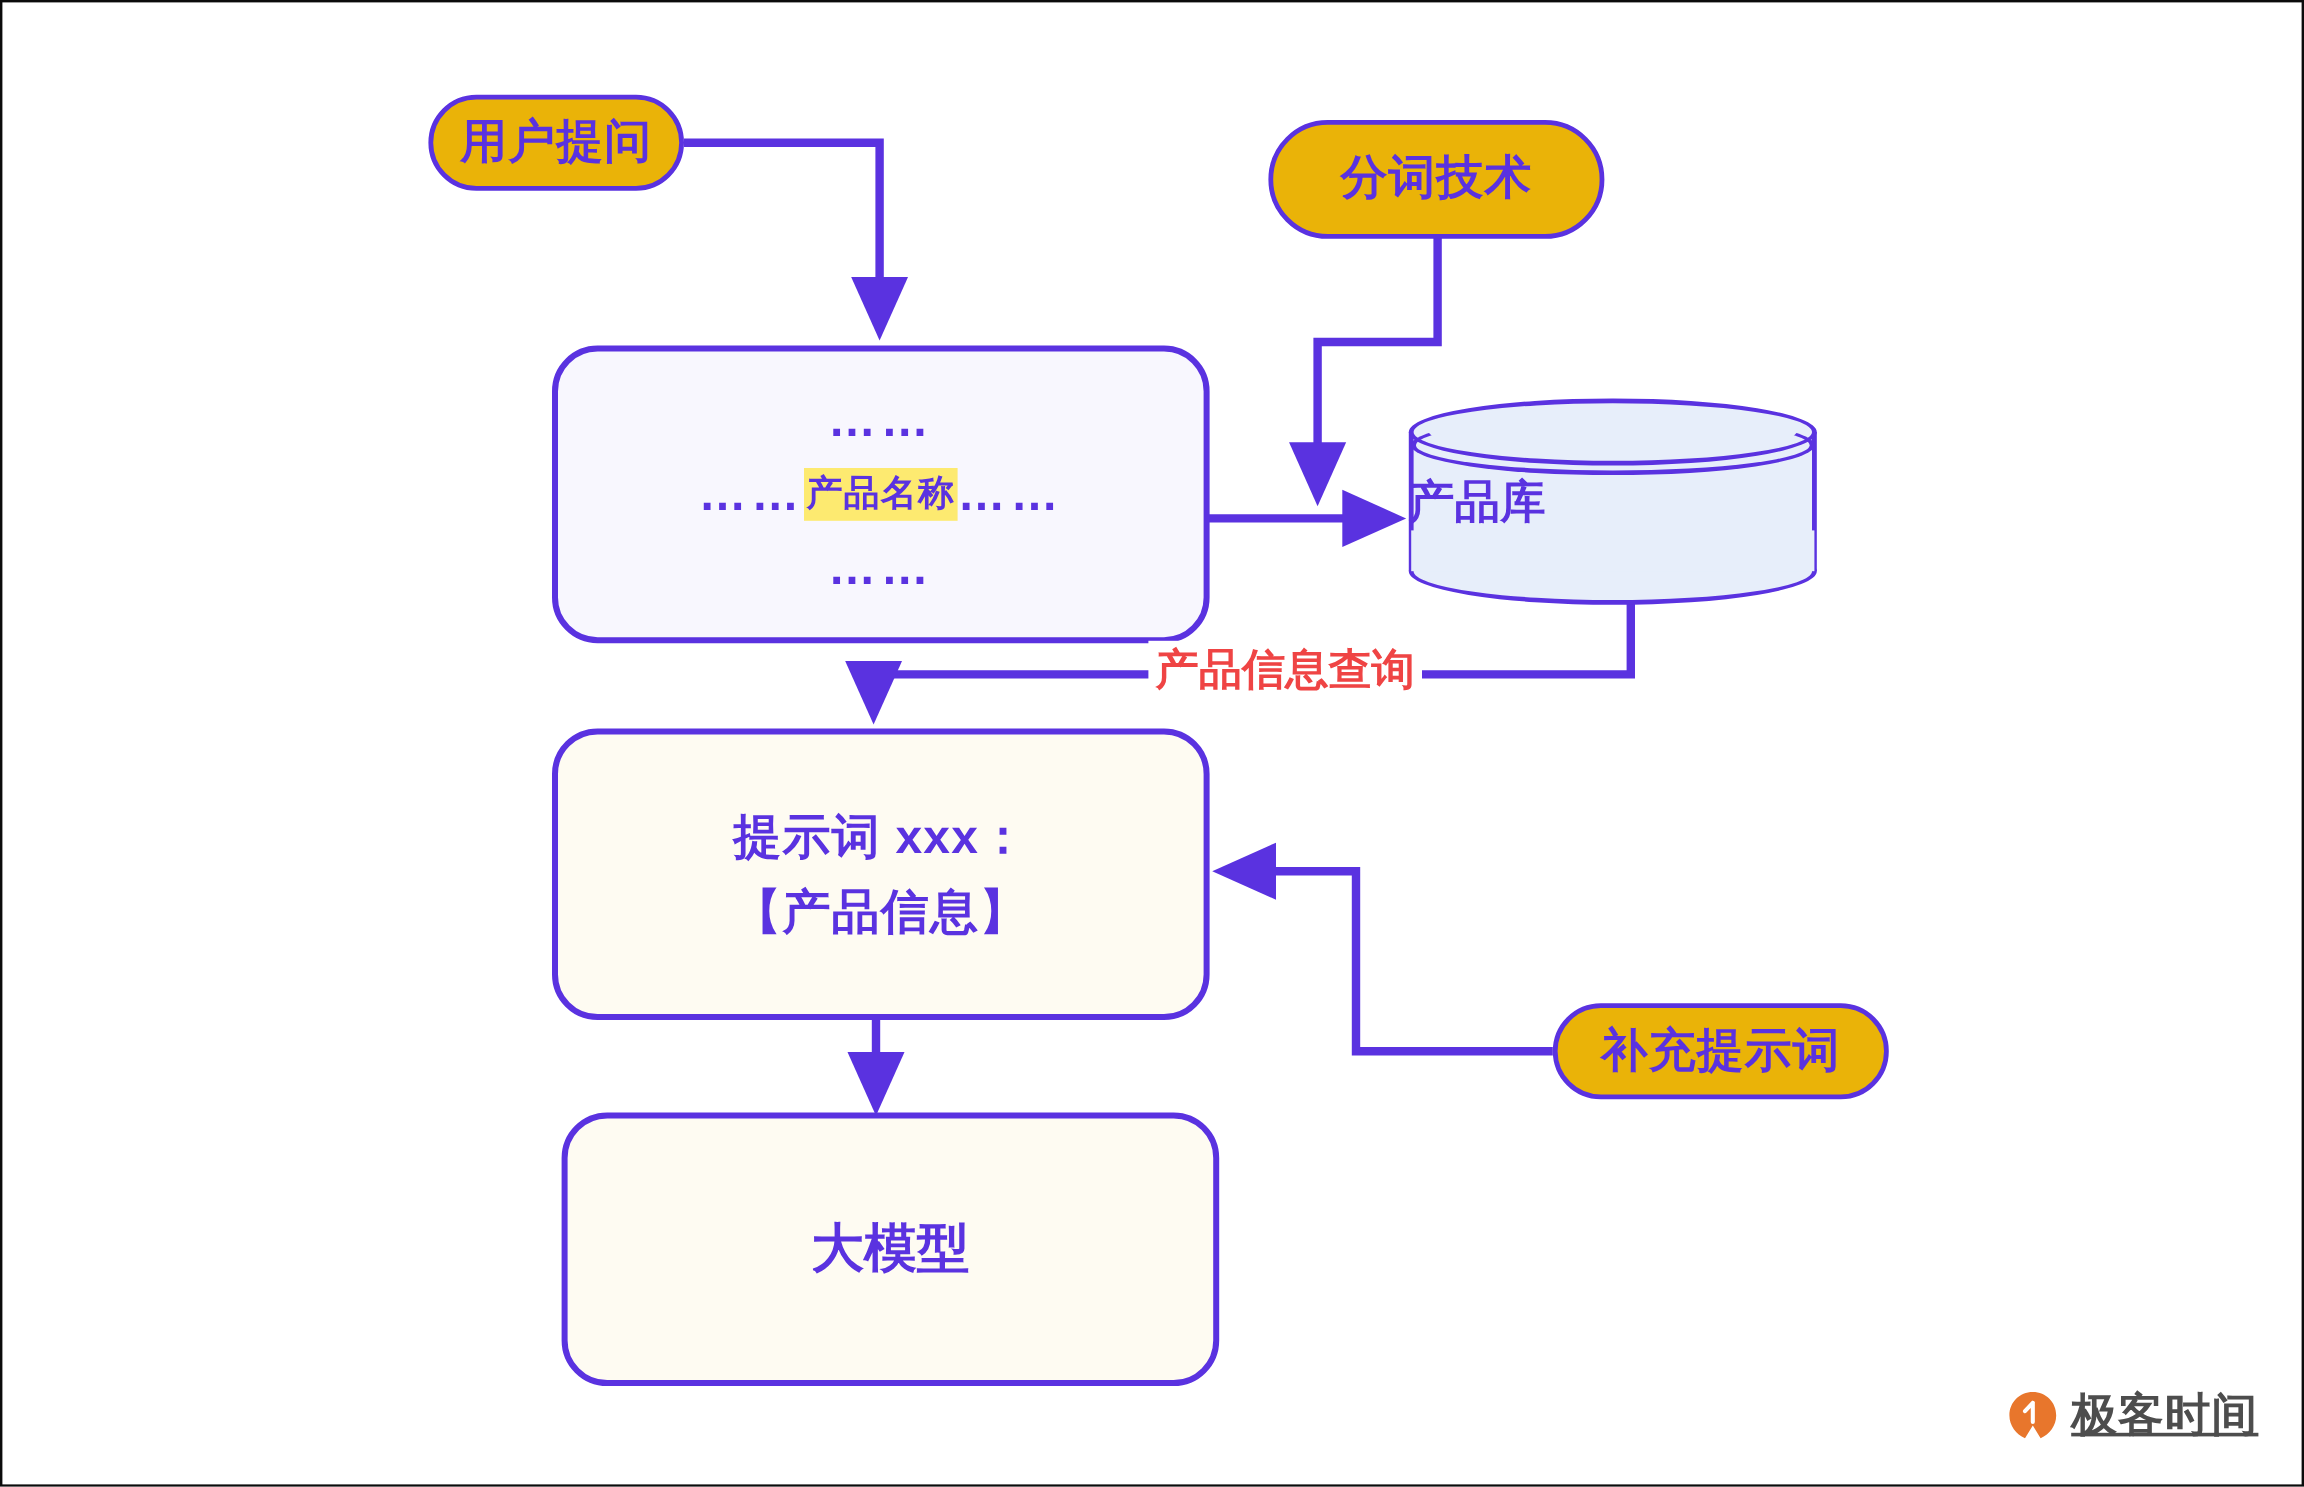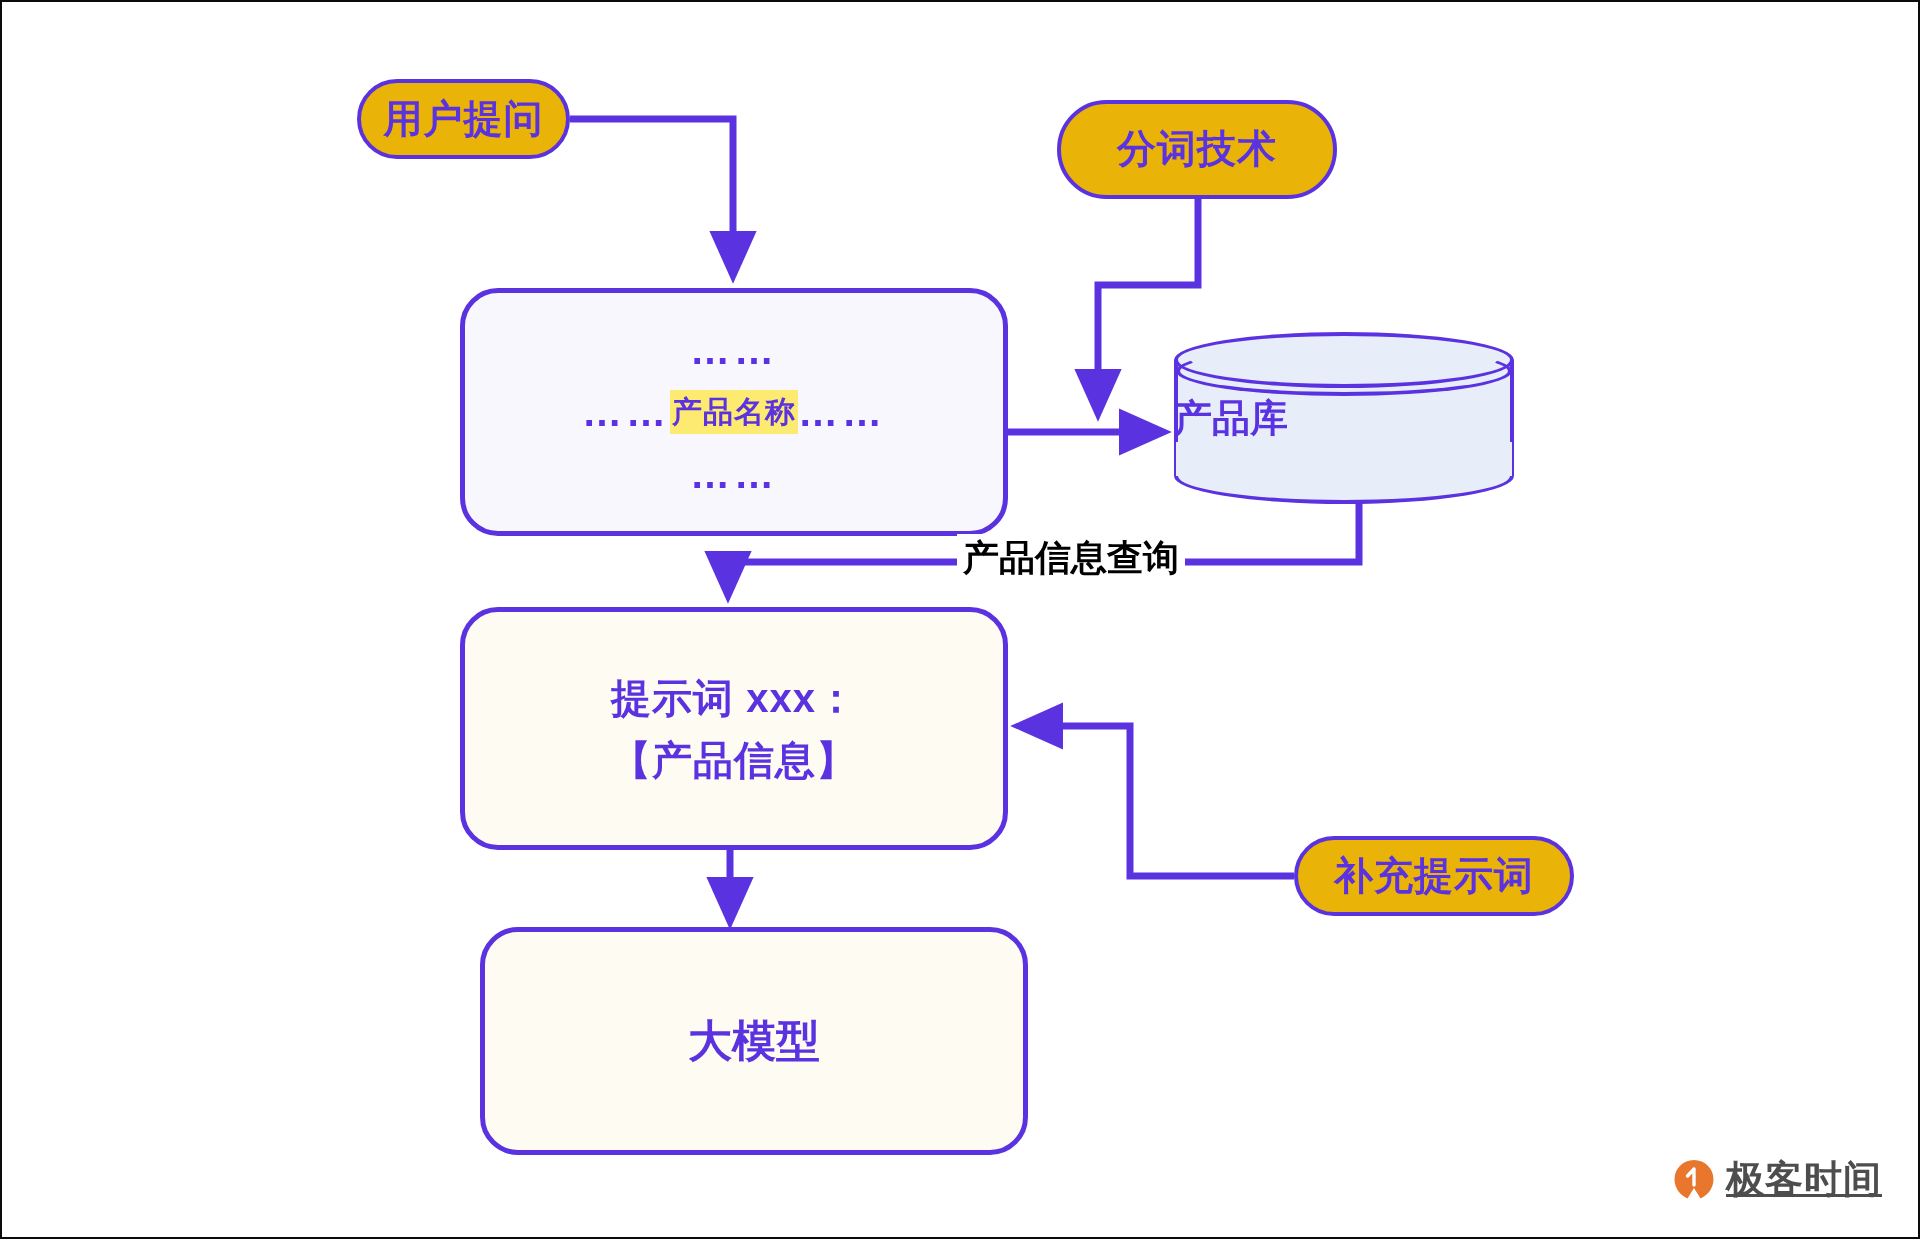--- a/index.html
+++ b/index.html
@@ -156,21 +156,21 @@
     font-weight: bold;
     color: #5a32e0;
     letter-spacing: 1px;
   }
   .prompt-text .ln { display: block; margin: 8px 0; }
 
   
   .edge-label {
     position: absolute;
     background: #ffffff;
-    color: #000000;
+    color: #ef4444;
     font-size: 36px;
     font-weight: bold;
     padding: 0 6px;
     white-space: nowrap;
   }
 
   
   #logo {
     position: absolute;
     right: 36px;
@@ -254,21 +254,21 @@
     <div class="prompt-text">
       <span class="ln">提示词 xxx：</span>
       <span class="ln">【产品信息】</span>
     </div>
   </div>
 
   <div class="node pill" style="left:1292px; top:834px; width:280px; height:80px;">
     <span>补充提示词</span>
   </div>
 
-  <div class="node rrect cream-fill" style="left:478px; top:925px; width:548px; height:228px;">
+  <div class="node rrect cream-fill" style="left:466px; top:925px; width:548px; height:228px;">
     <span style="font-size:44px;">大模型</span>
   </div>
 
   <div id="logo">
     <span class="mark">
       <svg width="44" height="44" viewBox="0 0 44 44">
         <path d="M22 2 C11 2 2.5 10.5 2.5 21.5 C2.5 30 8 37 15.5 40.5 L22 30 L28.5 40.5 C36 37 41.5 30 41.5 21.5 C41.5 10.5 33 2 22 2 Z" fill="#e8762c"></path>
         <path d="M22 11 L22 27 M22 11 L15.5 18" stroke="#ffffff" stroke-width="3.4" fill="none" stroke-linecap="round"></path>
       </svg>
     </span>

